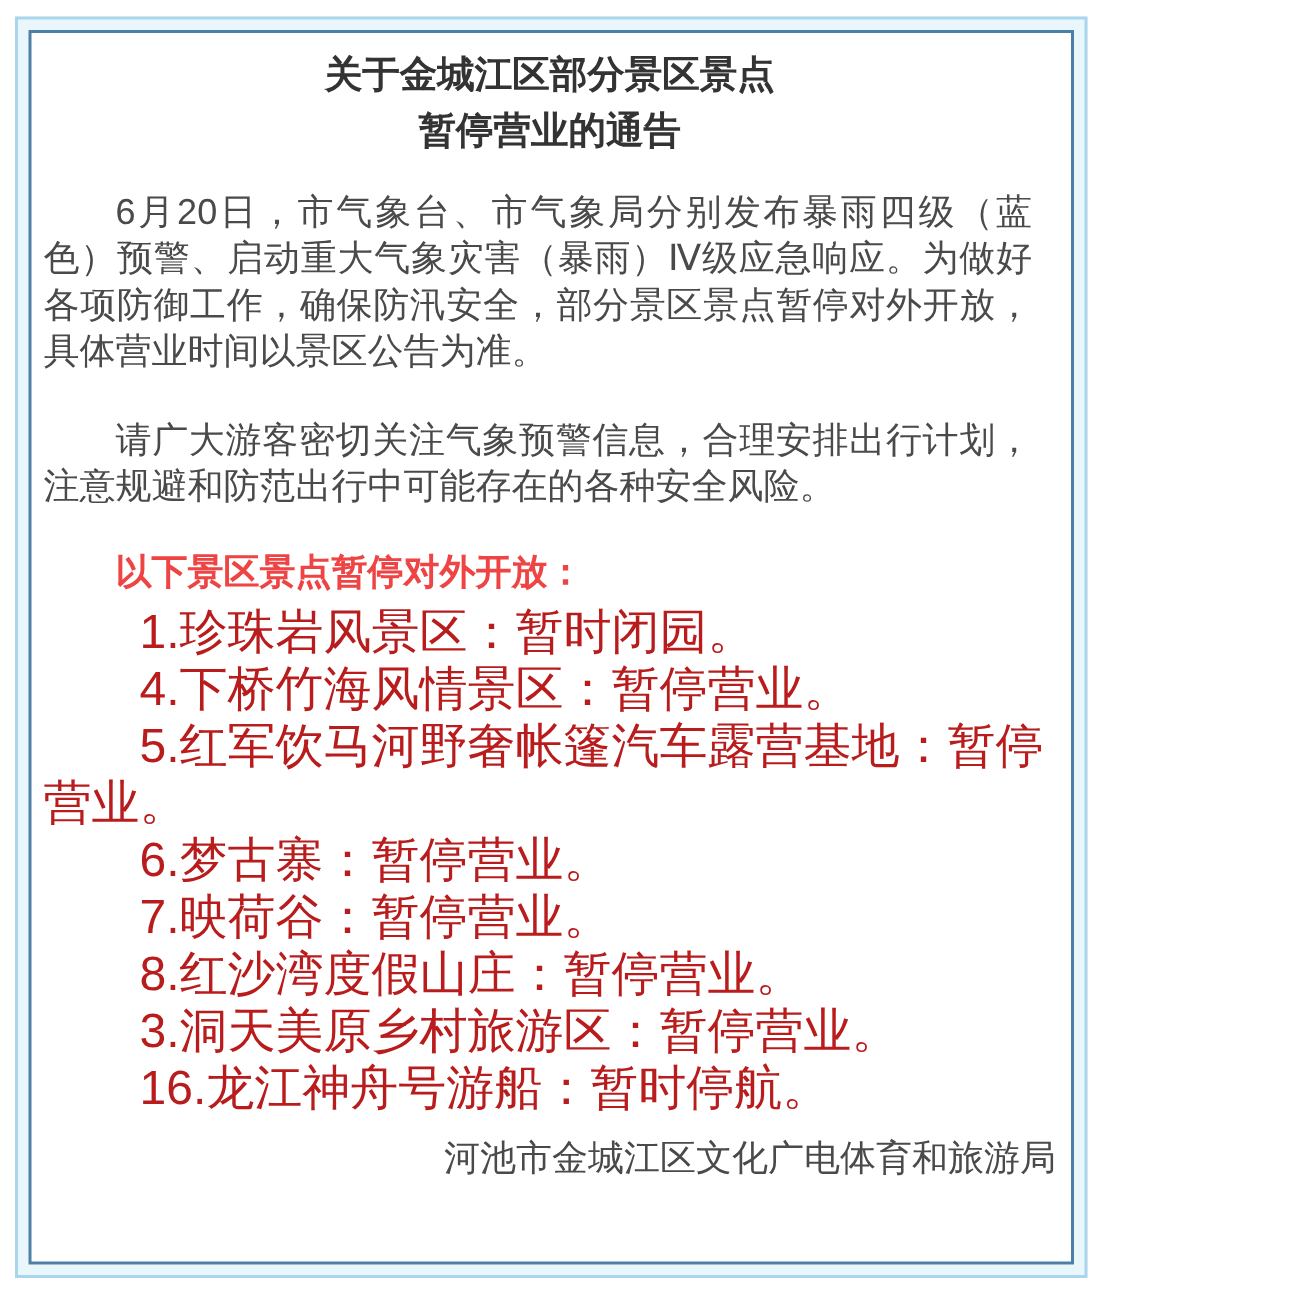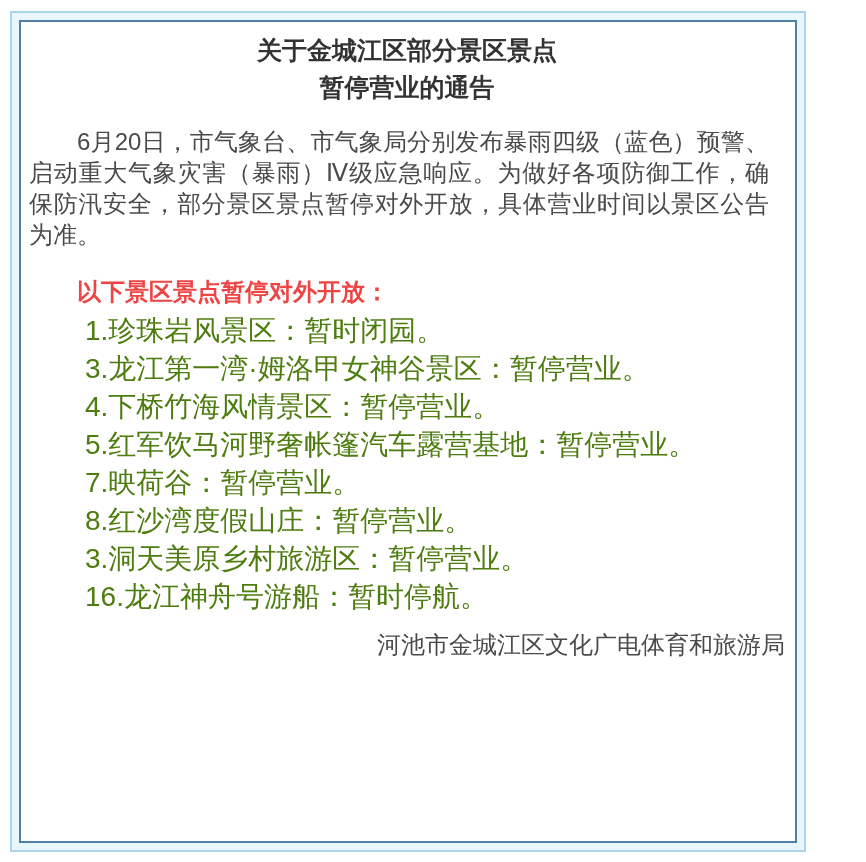--- a/index.html
+++ b/index.html
@@ -10,21 +10,21 @@
     width: 866px;
     height: 862px;
     background: #ffffff;
     position: relative;
     font-family: "Liberation Sans", "DejaVu Sans", sans-serif;
   }
   .frame-outer {
     position: absolute;
     left: 10px;
     top: 11px;
-    width: 796px;
+    width: 715px;
     height: 841px;
     box-sizing: border-box;
     border: 2px solid #a9d6ec;
     background: #e9f6fb;
     padding: 7px;
   }
   .frame-inner {
     box-sizing: border-box;
     width: 100%;
     height: 100%;
@@ -60,23 +60,23 @@
     font-size: 24px;
     line-height: 31px;
     font-weight: bold;
     color: #ef4444;
     text-indent: 2em;
   }
   .closure-list {
     margin-top: 5px;
   }
   .closure-item {
-    font-size: 28px;
+    font-size: 32px;
     line-height: 38px;
-    color: #4d7c0f;
+    color: #b91c1c;
     text-indent: 2em;
   }
   .footer {
     margin-top: 12px;
     text-align: right;
     font-size: 24px;
     line-height: 34px;
     color: #4a4a4a;
   }
 </style>
@@ -85,28 +85,29 @@
 
 <div class="frame-outer">
   <div class="frame-inner">
 
     <h1 class="doc-title">
       <span class="title-line">关于金城江区部分景区景点</span>
       <span class="title-line">暂停营业的通告</span>
     </h1>
 
     <p class="para">6月20日，市气象台、市气象局分别发布暴雨四级（蓝色）预警、启动重大气象灾害（暴雨）Ⅳ级应急响应。为做好各项防御工作，确保防汛安全，部分景区景点暂停对外开放，具体营业时间以景区公告为准。</p>
+    <p class="para">请广大游客密切关注气象预警信息，合理安排出行计划，注意规避和防范出行中可能存在的各种安全风险。</p>
 
     <p class="list-head">以下景区景点暂停对外开放：</p>
 
     <div class="closure-list">
       <div class="closure-item">1.珍珠岩风景区：暂时闭园。</div>
-      <div class="closure-item">3.龙江第一湾·姆洛甲女神谷景区：暂停营业。</div>
       <div class="closure-item">4.下桥竹海风情景区：暂停营业。</div>
       <div class="closure-item">5.红军饮马河野奢帐篷汽车露营基地：暂停营业。</div>
+      <div class="closure-item">6.梦古寨：暂停营业。</div>
       <div class="closure-item">7.映荷谷：暂停营业。</div>
       <div class="closure-item">8.红沙湾度假山庄：暂停营业。</div>
       <div class="closure-item">3.洞天美原乡村旅游区：暂停营业。</div>
       <div class="closure-item">16.龙江神舟号游船：暂时停航。</div>
     </div>
 
     <div class="footer">
       <div>河池市金城江区文化广电体育和旅游局</div>
     </div>
 

